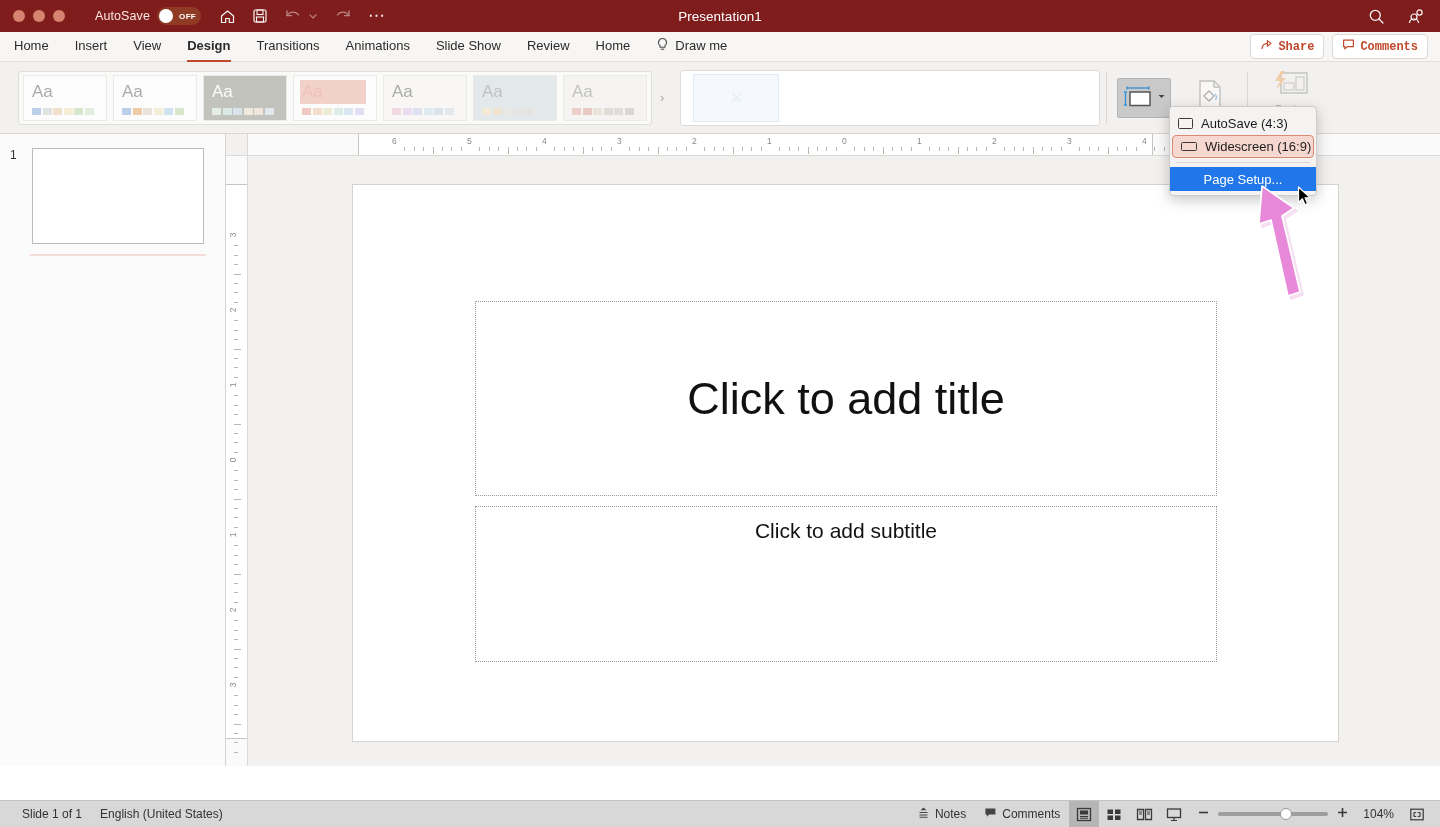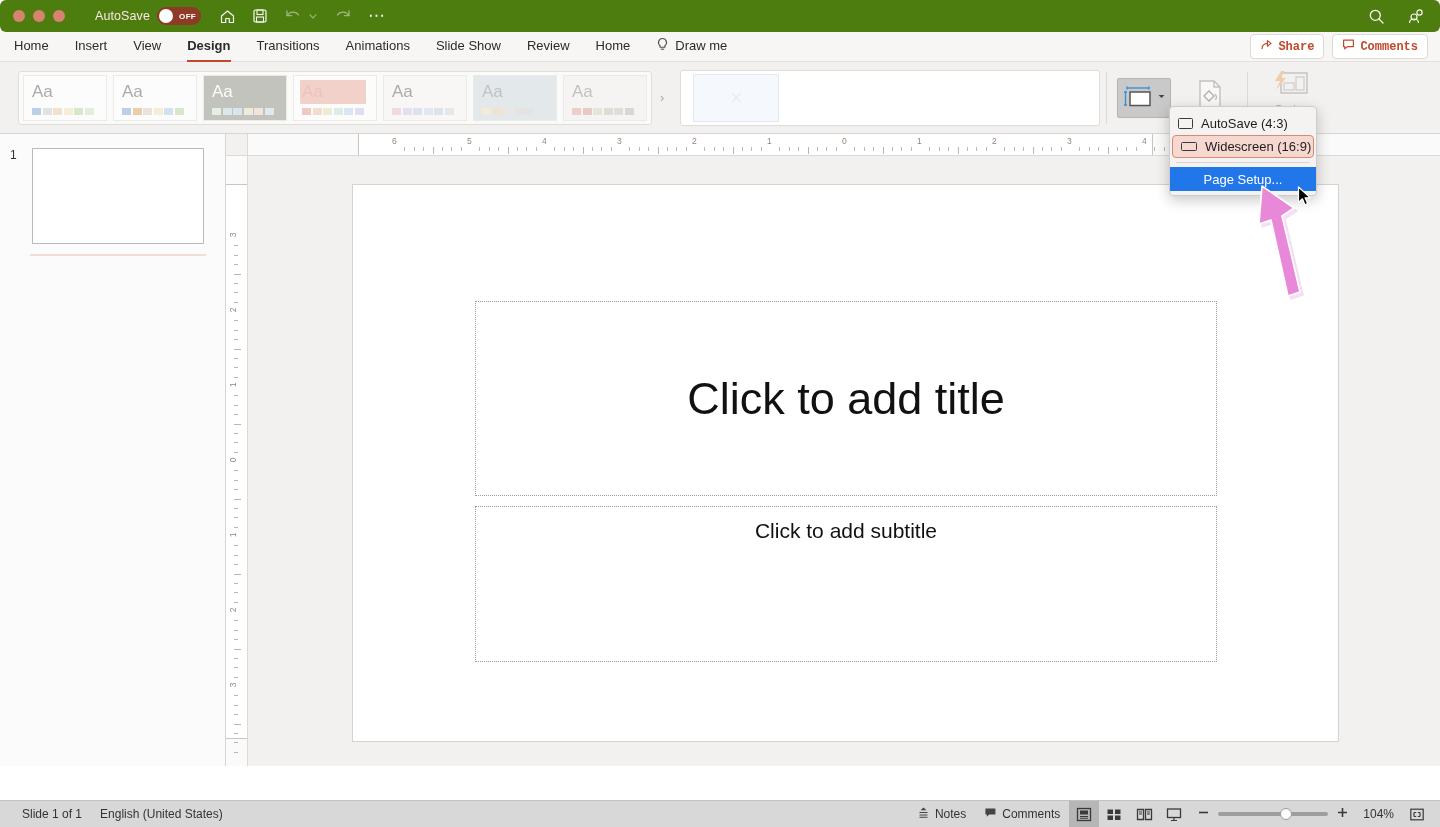--- a/index.html
+++ b/index.html
@@ -6,21 +6,21 @@
   html, body {
     width: 1440px; height: 827px;
     font-family: "Liberation Sans", sans-serif;
     background: #ffffff; overflow: hidden;
   }
   #app { position: relative; width: 1440px; height: 827px; }
 
   
   .titlebar {
     position: absolute; top: 0; left: 0; width: 1440px; height: 32px;
-    background: #4d7c0f; display: flex; align-items: center; border-radius: 6px;
+    background: #7f1d1d; display: flex; align-items: center;
   }
   .traffic { display: flex; gap: 8px; margin-left: 13px; }
   .tl { width: 12px; height: 12px; border-radius: 50%; background: #d6836f; }
   .autosave-wrap { display: flex; align-items: center; margin-left: 30px; gap: 7px; }
   .autosave-label { color: #fbe8e2; font-size: 12.5px; letter-spacing: .1px; }
   .toggle {
     width: 44px; height: 18px; border-radius: 9px; background: #8e3a24;
     position: relative; display: flex; align-items: center;
   }
   .toggle .knob {
@@ -277,20 +277,21 @@
       </span>
       <span class="tb-ico dim">
         <svg width="18" height="16" viewBox="0 0 18 16">
             <path d="M15 7.5C12 3 6 3 3.5 7" fill="none" stroke="#fff" stroke-width="1.3" stroke-linecap="round"></path>
             <path d="M15 3v4.6h-4.6" fill="none" stroke="#fff" stroke-width="1.3" stroke-linecap="round" stroke-linejoin="round"></path>
           </svg>
       </span>
       <span class="tb-ico" style="font-size:17px;line-height:10px;color:#fff">⋯</span>
     </div>
 
+    <div class="doc-title">Presentation1</div>
 
     <div class="tb-right">
       <span class="tb-ico">
         <svg width="17" height="17" viewBox="0 0 17 17">
             <circle cx="7.3" cy="7.3" r="5" fill="none" stroke="#fff" stroke-width="1.3"></circle>
             <path d="M11 11l4 4" stroke="#fff" stroke-width="1.3" stroke-linecap="round"></path>
           </svg>
       </span>
       <span class="tb-ico">
         <svg width="19" height="17" viewBox="0 0 19 17">

